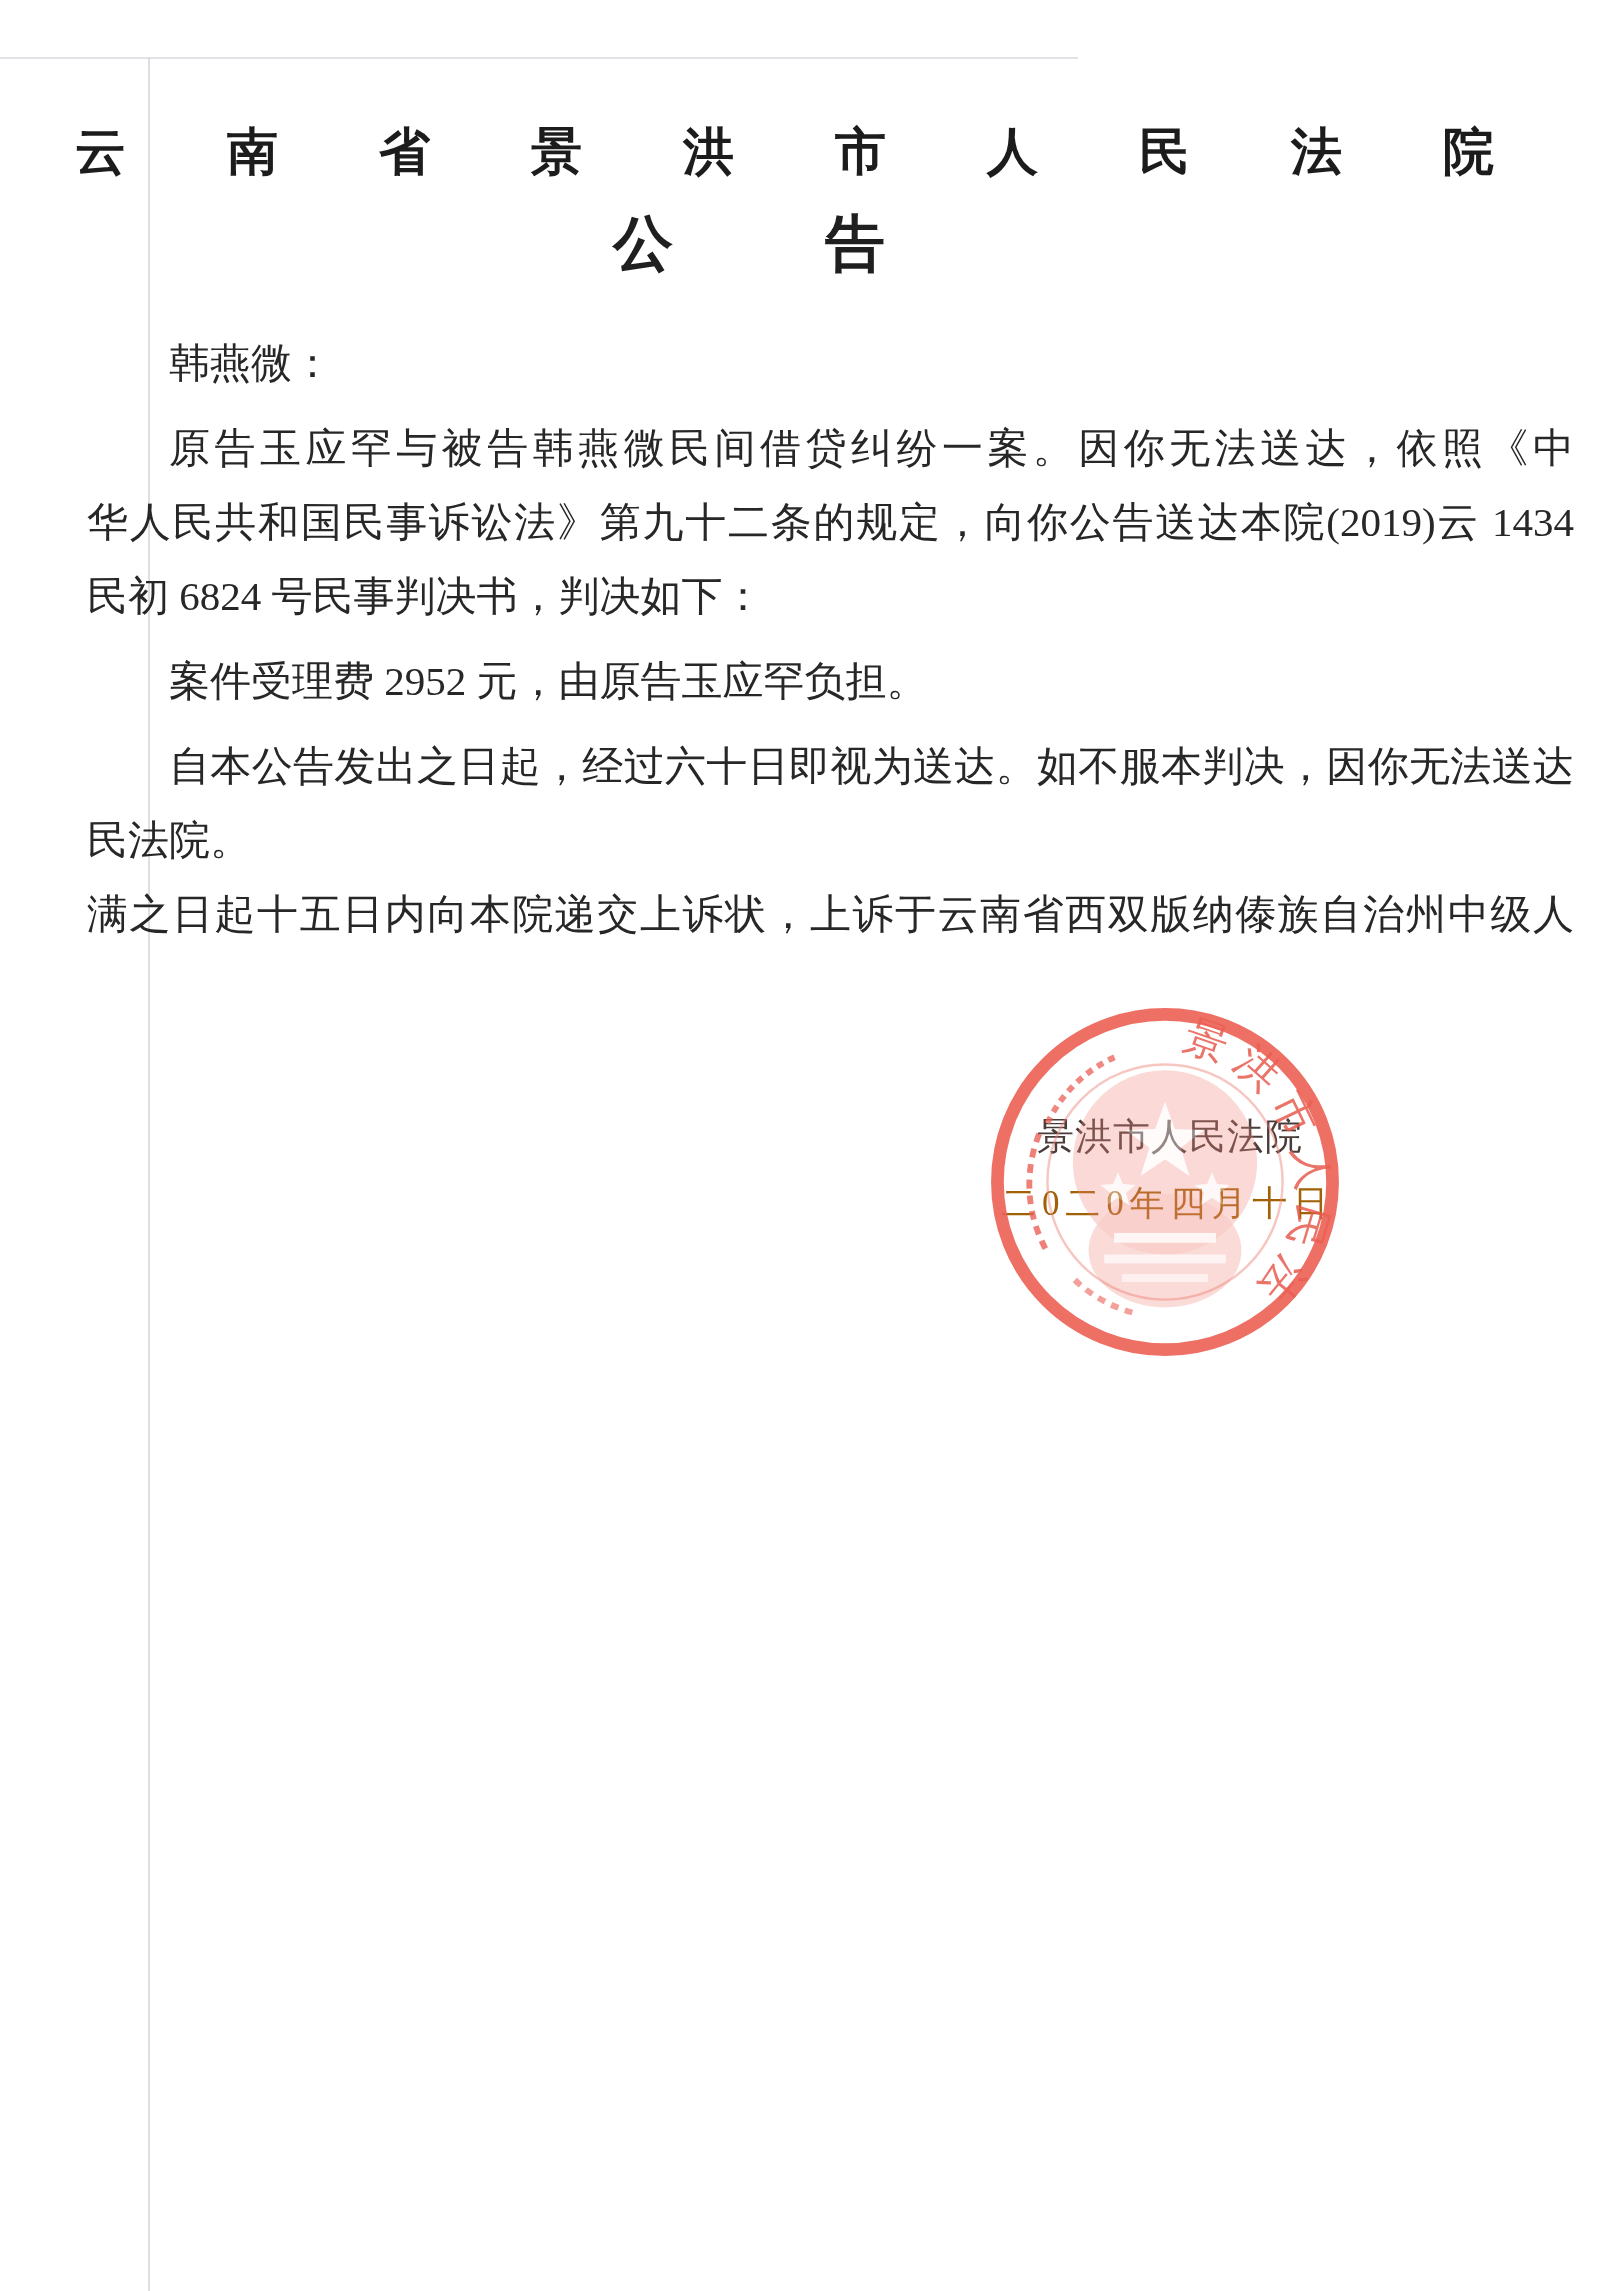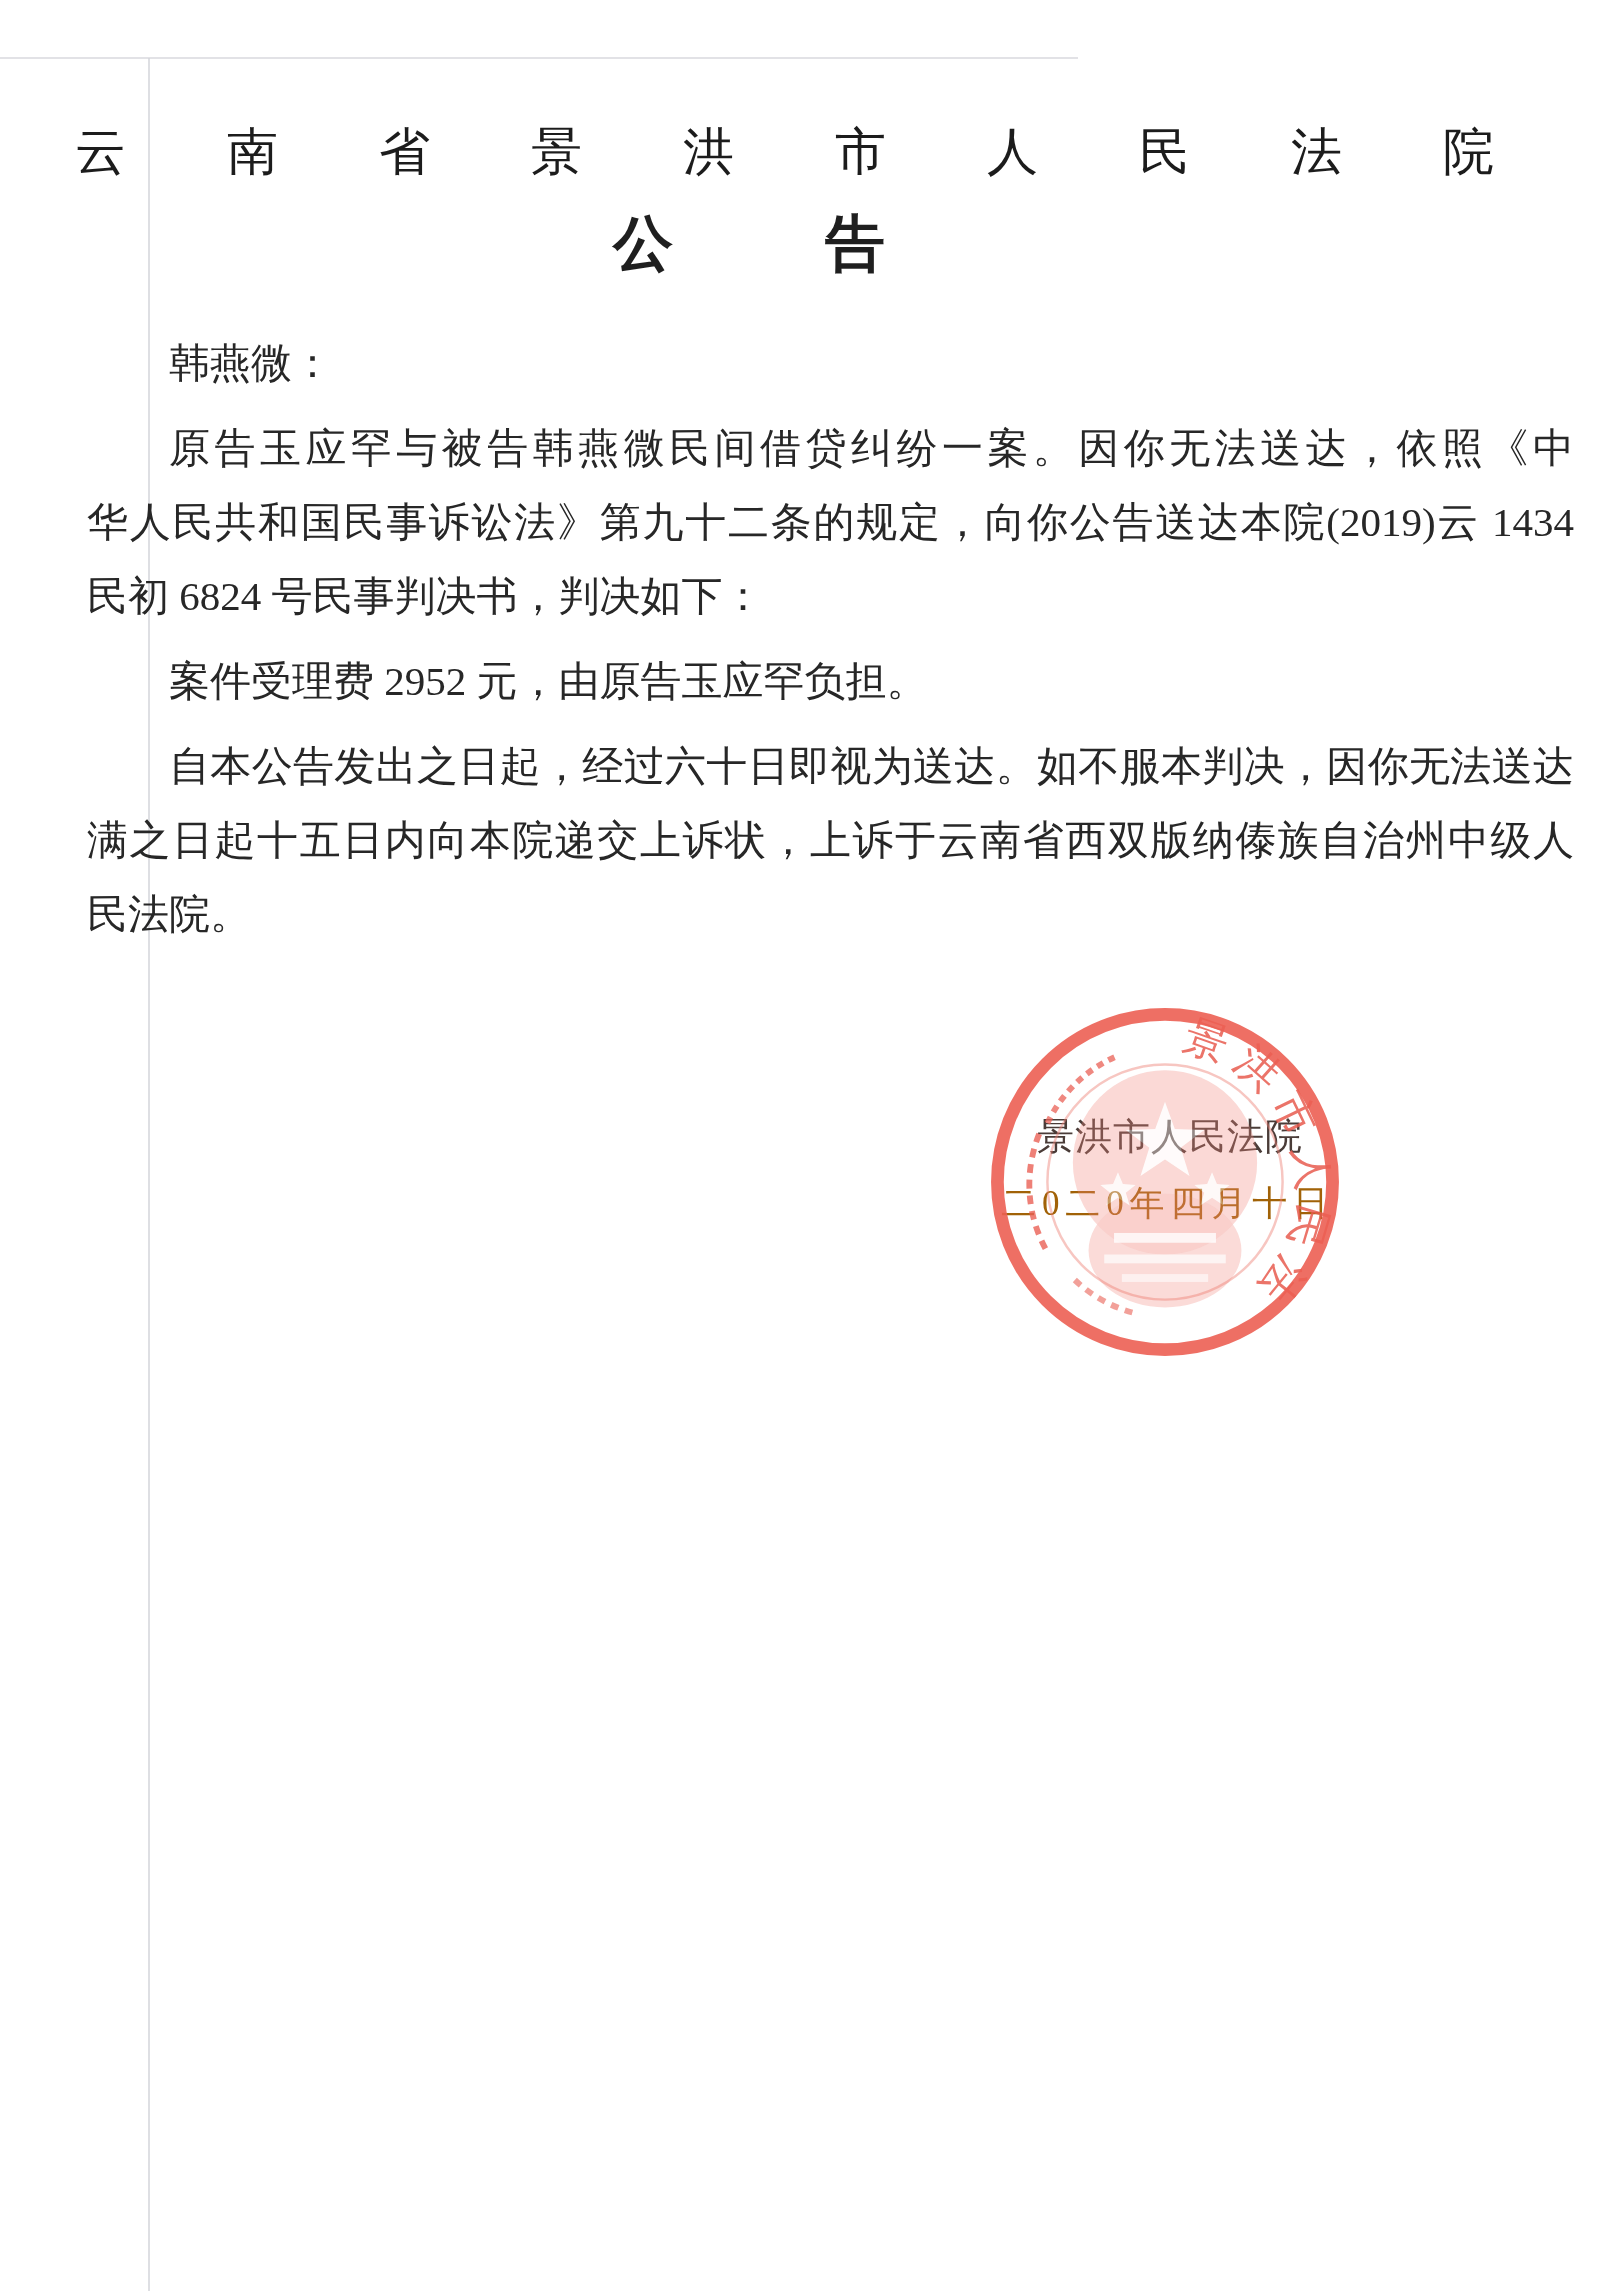--- a/index.html
+++ b/index.html
@@ -15,21 +15,21 @@
   .scan-vline{
     position:absolute;left:148px;top:58px;width:2px;height:2234px;
     background:#d3d4da;opacity:.75;
   }
   .scan-hline{
     position:absolute;left:0;top:57px;width:1078px;height:2px;
     background:#cfcfd5;opacity:.6;
   }
   .court-title{
     position:absolute;left:75px;top:118px;
-    font-size:51px;font-weight:400;color:#1c1c1c;
+    font-size:51px;font-weight:700;color:#1c1c1c;
     letter-spacing:101px;white-space:nowrap;
   }
   .doc-title{
     position:absolute;left:613px;top:204px;
     font-size:60px;font-weight:700;color:#1f1f1f;
     letter-spacing:152px;white-space:nowrap;
   }
   .body-text{
     position:absolute;left:76px;top:315px;width:1509px;
     font-size:41px;line-height:74px;color:#272727;
@@ -72,22 +72,22 @@
     <div class="para">
         <div class="line justified">原告玉应罕与被告韩燕微民间借贷纠纷一案。因你无法送达，依照《中</div>
         <div class="line justified">华人民共和国民事诉讼法》第九十二条的规定，向你公告送达本院(2019)云 1434</div>
         <div class="line">民初 6824 号民事判决书，判决如下：</div>
       </div>
     <div class="para">
         <div class="line">案件受理费 2952 元，由原告玉应罕负担。</div>
       </div>
     <div class="para">
         <div class="line justified">自本公告发出之日起，经过六十日即视为送达。如不服本判决，因你无法送达</div>
+        <div class="line">民法院。</div>
         <div class="line justified">满之日起十五日内向本院递交上诉状，上诉于云南省西双版纳傣族自治州中级人</div>
-        <div class="line">民法院。</div>
       </div>
   </div>
 
   <div class="sig-court">景洪市人民法院</div>
   <div class="sig-date">二0二0年四月十日</div>
 
   <div class="stamp">
     <svg viewBox="0 0 400 400" xmlns="http://www.w3.org/2000/svg">
 
       <g opacity="0.42">

